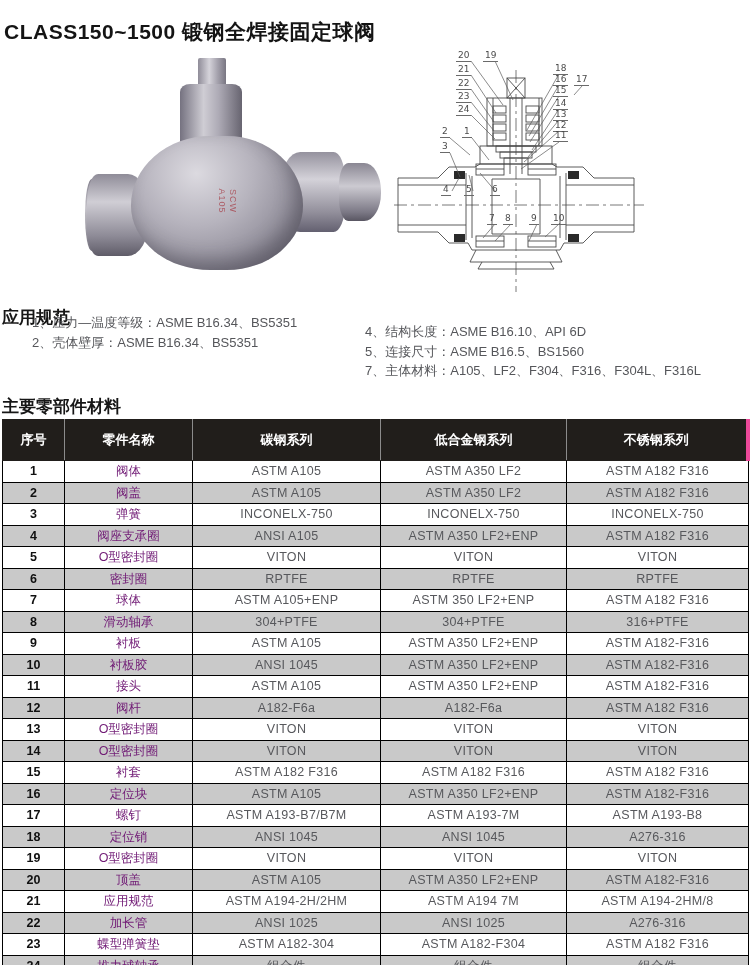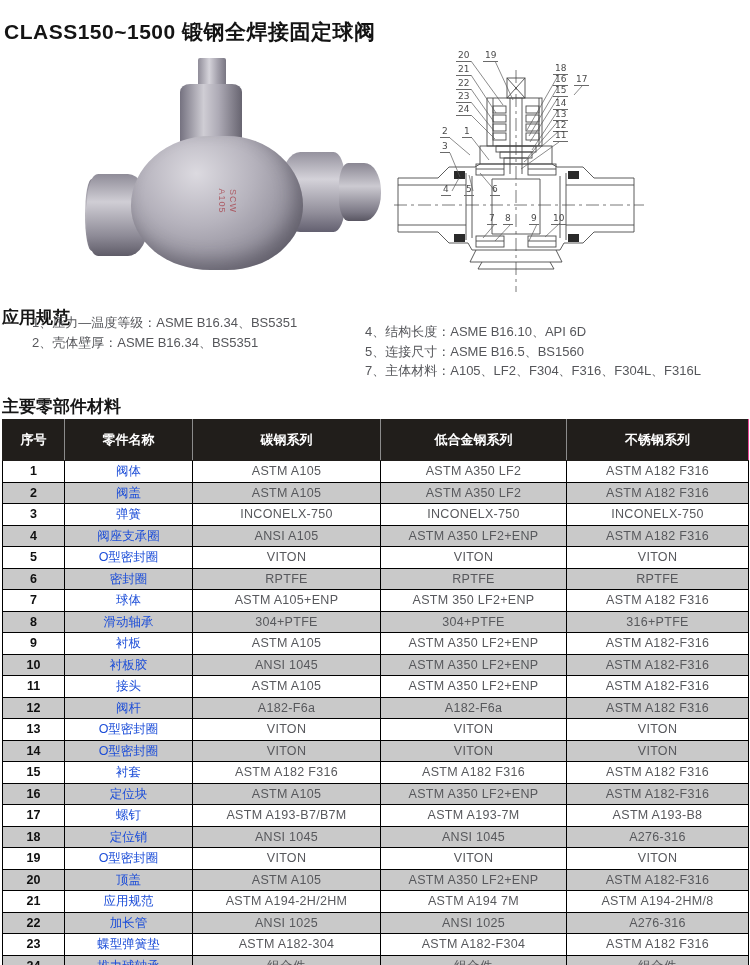--- a/index.html
+++ b/index.html
@@ -81,28 +81,28 @@
   .materials-table{
     left:2px;top:419px;width:746px;
     border-collapse:collapse;table-layout:fixed;
     border:1px solid #000;
   }
   .materials-table th{
     background:#211e1b;color:#fff;font-size:13px;font-weight:bold;
     height:40px;padding:0;border:1px solid #211e1b;border-right:1px solid #8b8b8b;
     text-align:center;
   }
-  .materials-table th:last-child{border-right:1px solid #ec4899;}
+  .materials-table th:last-child{border-right:6px solid #ec4899;}
   .materials-table td{
     border:1px solid #000;text-align:center;white-space:nowrap;overflow:hidden;
     padding:3px 2px;font-size:12.5px;line-height:14.5px;height:14.5px;
   }
   .materials-table tbody tr:nth-of-type(even){background:#c9c9c9;}
   .c-num{font-weight:bold;color:#101010;}
-  .c-part{color:#1d4ed8;}
+  .c-part{color:#701a75;}
   .c-mat{color:#57585c;letter-spacing:.3px;}
 </style>
 </head>
 <body>
 
 <h1 class="abs page-title">CLASS150~1500 锻钢全焊接固定球阀</h1>
 
 <div class="abs photo">
   <div class="p-stem"></div>
   <div class="p-bonnet"></div>

